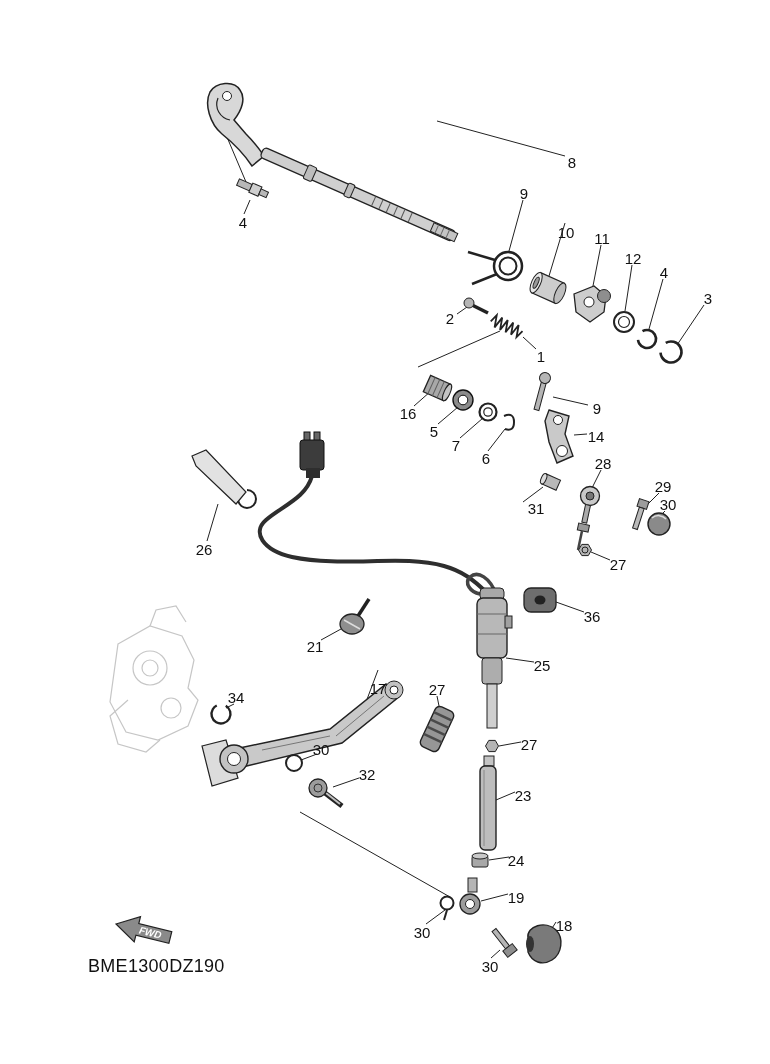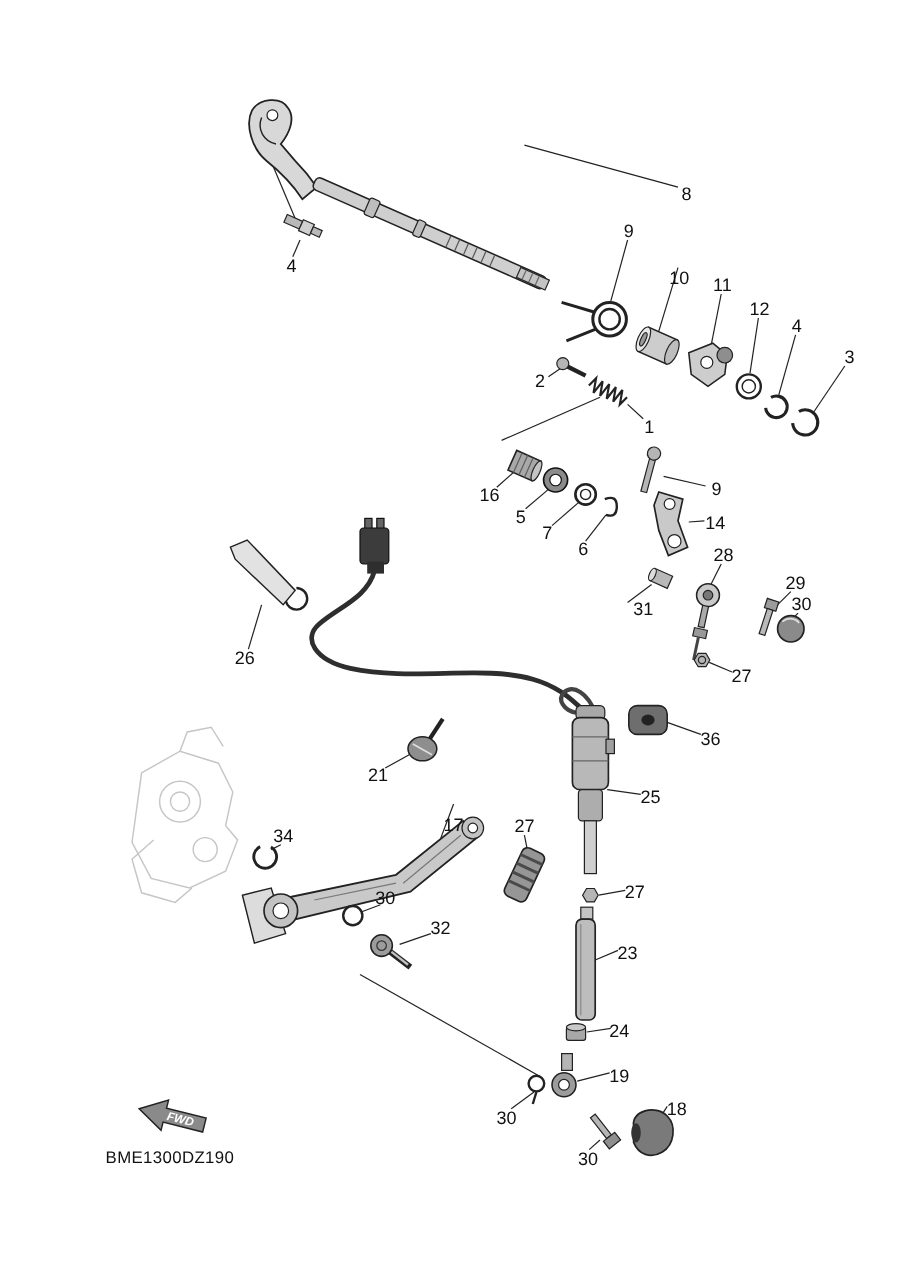--- a/index.html
+++ b/index.html
@@ -7,21 +7,21 @@
     position:relative;width:770px;height:1064px;background:#ffffff;
     font-family:"Liberation Sans", sans-serif;overflow:hidden;
   }
   #lineart{position:absolute;left:0;top:0;}
   .co{
     position:absolute;transform:translate(-50%,-50%);
     font-size:15px;color:#111;line-height:1;white-space:nowrap;
     font-family:"Liberation Sans", sans-serif;
   }
   .code{
-    position:absolute;left:88px;top:956px;font-size:14px;color:#111;
+    position:absolute;left:88px;top:956px;font-size:18px;color:#111;
     letter-spacing:0.3px;font-family:"Liberation Sans", sans-serif;
   }
 </style>
 </head>
 <body>
 
 <div id="stage">
 
 <svg id="lineart" width="770" height="1064" viewBox="0 0 770 1064">
 

